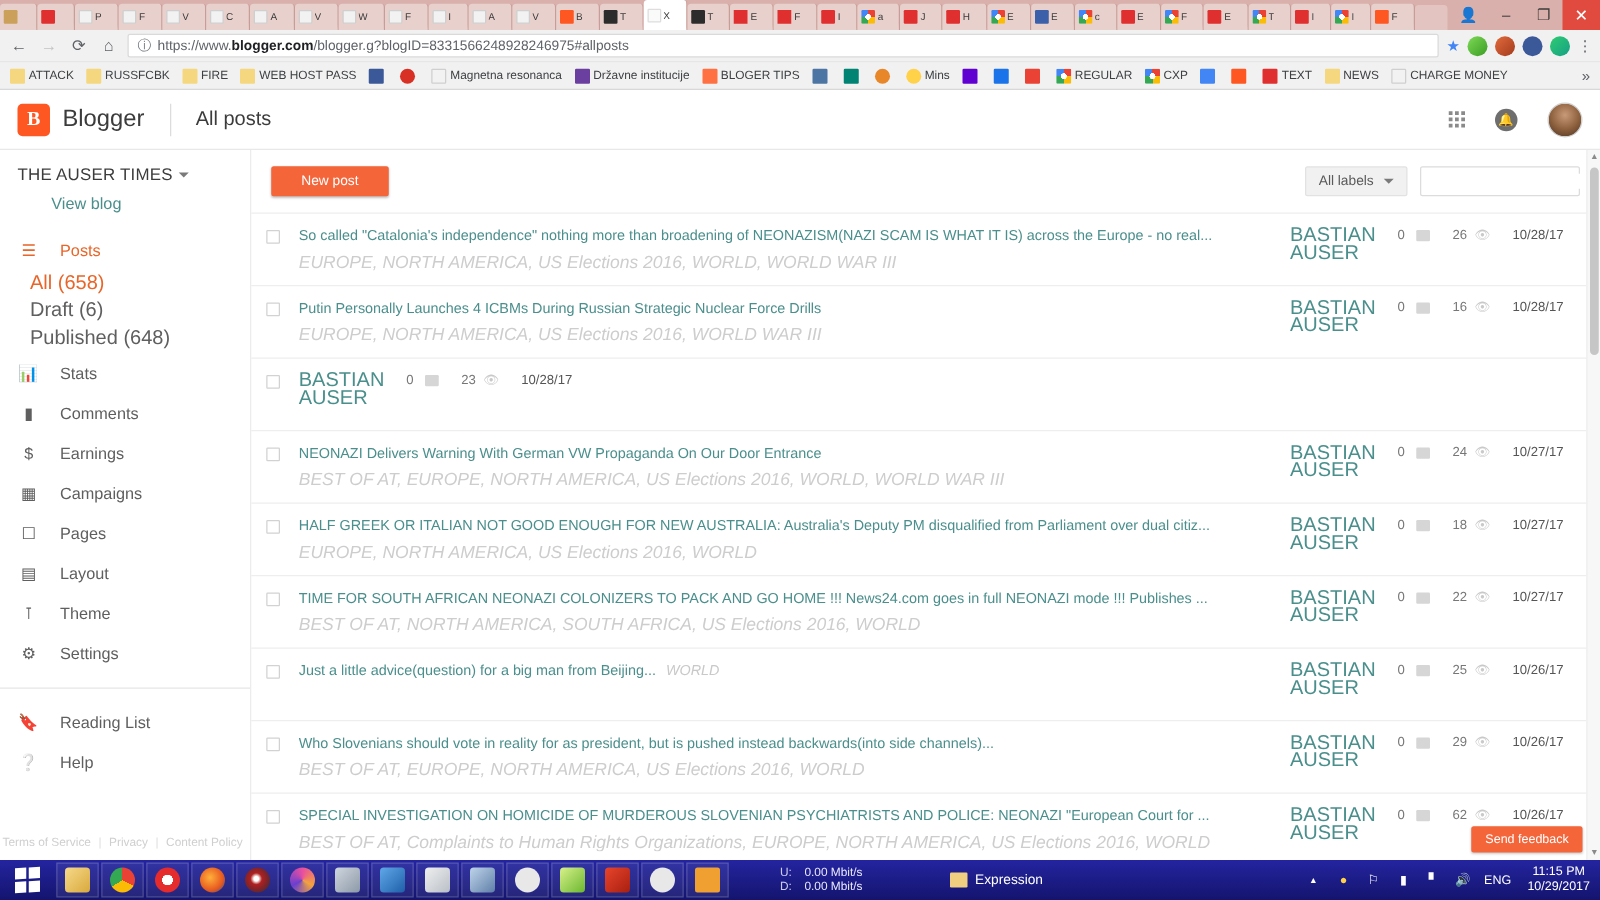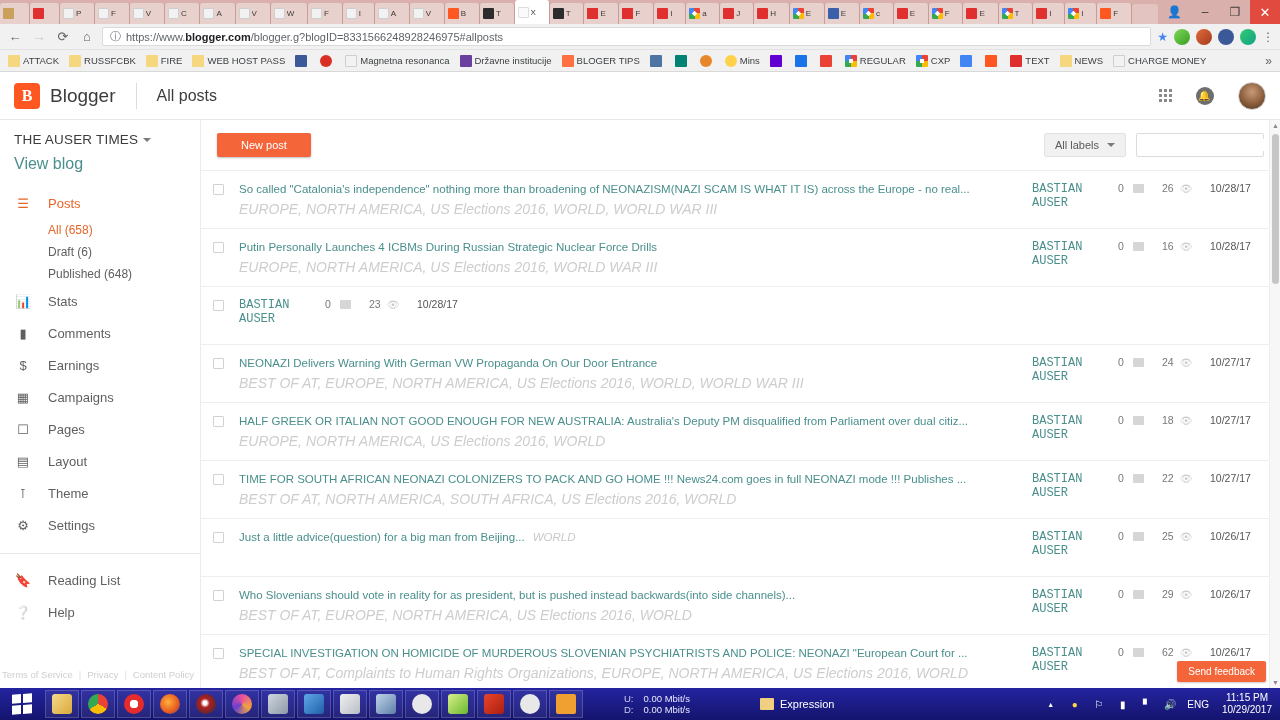--- a/index.html
+++ b/index.html
@@ -107,29 +107,29 @@
   }
 
   .body-area { display: flex; height: 568px; }
 
   
   .sidebar { width: 200px; flex: 0 0 200px; padding-top: 12px; position: relative; background:#fff; }
   .blogsel { display: flex; align-items: center; gap: 5px; padding: 0 14px; }
   .blogsel .name { font-size: 13.5px; color: #3c3c3c; letter-spacing: .2px; }
   .caret { width: 0; height: 0; border-left: 4px solid transparent; border-right: 4px solid transparent;
     border-top: 4px solid #7a7a7a; }
-  .viewblog { font-size: 16px; color: #4a8f8c; padding: 8px 14px 0; display:block; }
+  .viewblog { font-size: 13px; color: #4a8f8c; padding: 8px 14px 0; display:block;margin-left:27px; }
   .nav { margin-top: 14px; }
   .navitem {
     height: 32px; display: flex; align-items: center; gap: 16px;
     padding: 0 14px; font-size: 13px; color: #5f5f5f;
   }
   .navitem.active { color: #e8662a; }
   .navitem .ic { width: 18px; flex: 0 0 18px; display:flex; align-items:center; justify-content:center; }
-  .subitem { height: 22px; display:flex; align-items:center; padding-left: 48px; font-size: 12px; color:#5f5f5f; }
+  .subitem { height: 22px; display:flex; align-items:center; padding-left: 24px; font-size: 16px; color:#5f5f5f; }
   .subitem.active { color: #e8662a; }
   .nav-sep { height: 1px; background: #e6e6e6; margin: 12px 0 10px; }
   .footer-links {
     position: absolute; bottom: 8px; left: 0; width: 100%;
     font-size: 9.5px; color: #cfcfcf; display: flex; gap: 6px; padding: 0 2px;
   }
   .footer-links span { color: #e0e0e0; }
 
   
   .main { flex: 1 1 auto; position: relative; border-left: 1px solid #ececec; }
@@ -167,21 +167,21 @@
   .rowmain { flex: 1 1 auto; min-width: 0; padding-right: 14px; }
   .ptitle {
     font-size: 11.5px; color: #4a8f8c; line-height: 15px;
     white-space: nowrap; overflow: hidden; text-overflow: ellipsis;
   }
   .ptitle .inline-labels { color: #c9c9c9; font-style: italic; margin-left: 8px; }
   .plabels {
     font-size: 14px; color: #cdcdcd; font-style: italic; margin-top: 4px;
     white-space: nowrap; overflow: hidden; text-overflow: ellipsis;
   }
-  .author { width: 86px; flex: 0 0 86px; font-size: 12px; color: #4a8f8c; line-height: 14px; text-align:left;font-family:Liberation Mono, monospace; }
+  .author { width: 86px; flex: 0 0 86px; font-size: 16px; color: #4a8f8c; line-height: 14px; text-align:left; }
   .stats { width: 92px; flex: 0 0 92px; display: flex; align-items: center; gap: 6px;
     font-size: 10.5px; color: #777; }
   .stats .cmt { width: 11px; height: 9px; background: #d6d6d6; border-radius: 1px; display:inline-block; }
   .stats .num { min-width: 9px; }
   .stats .num2 { margin-left: 12px; }
   .eye { color: #c9c9c9; font-size: 10px; }
   .pdate { width: 54px; flex: 0 0 54px; font-size: 10.5px; color: #555; text-align: left; }
 
   .scrollbar {
     position: absolute; right: 0; top: 0; width: 11px; height: 100%;

